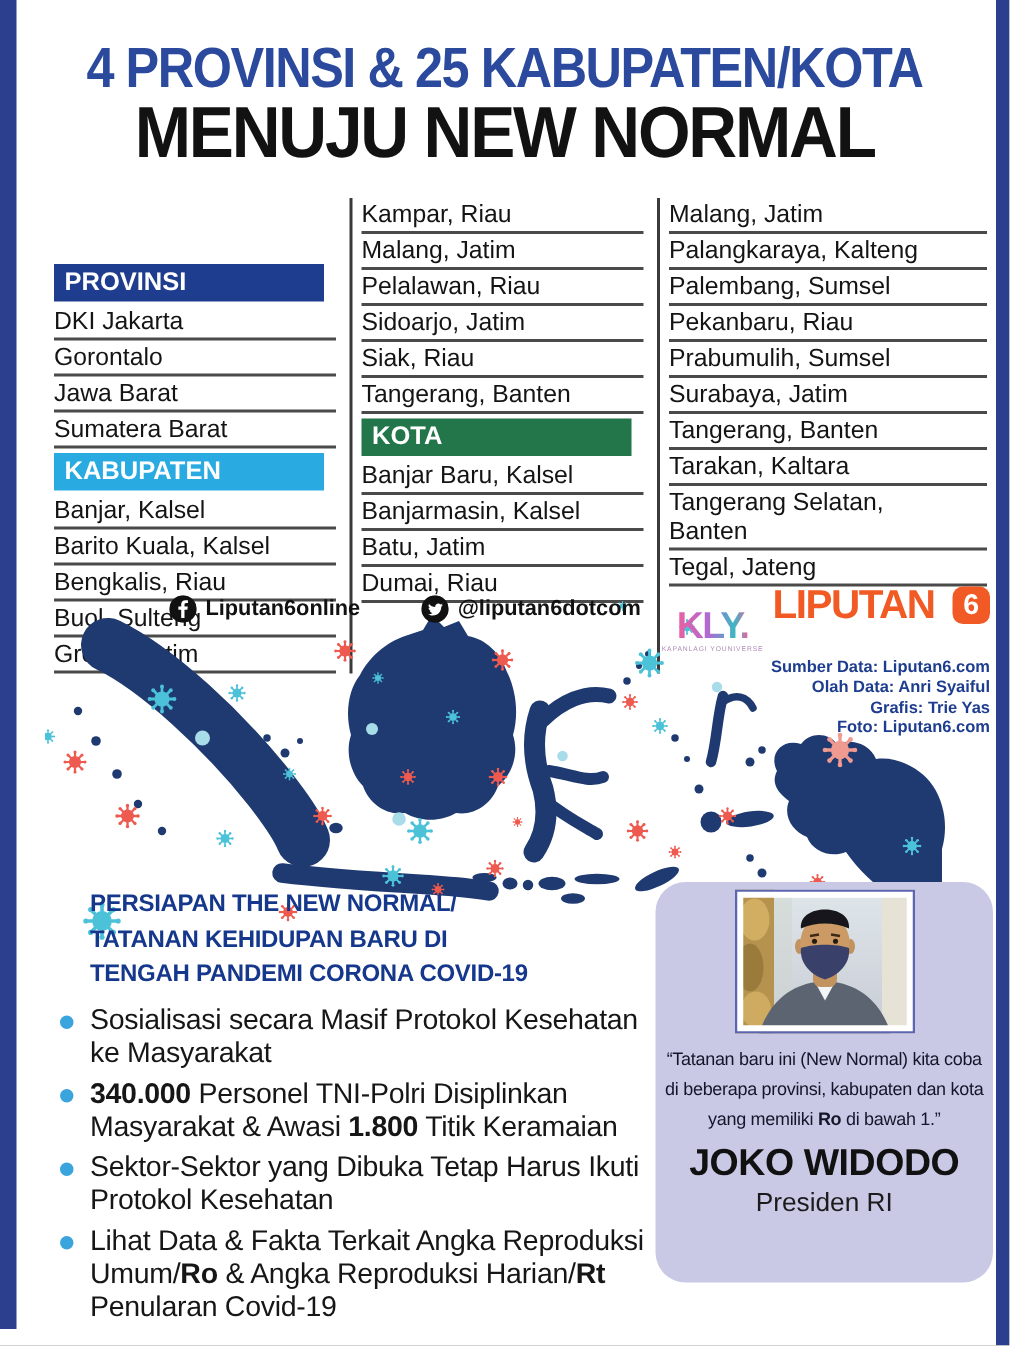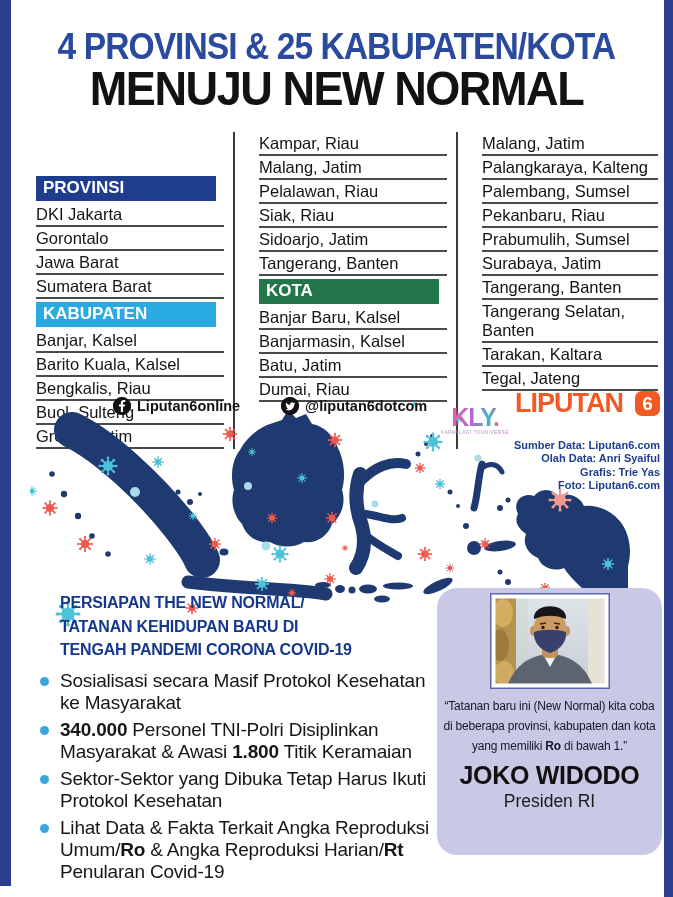--- a/index.html
+++ b/index.html
@@ -10,21 +10,21 @@
   .stripe.right{right:0;width:9px;height:897px;}
 
   
   .titles{position:absolute;top:28px;left:20px;right:20px;text-align:center;line-height:1;}
   .t1{display:inline-block;font-size:35px;font-weight:800;letter-spacing:-1px;color:#2b4a9e;transform:scale(.96,1.08);}
   .t2{display:block;font-size:46px;font-weight:800;letter-spacing:-1.5px;color:#121212;margin-top:2px;transform:scale(.98,1.05);}
 
   
   .regions{position:absolute;top:132px;left:36px;width:622px;display:flex;}
   .col{width:188px;}
-  .col + .col{border-left:2px solid #3a3a3a;padding-left:24px;margin-left:9px;}
+  .col + .col{border-left:2px solid #3a3a3a;padding-left:6px;margin-left:9px;}
   .col:last-child{flex:1;}
   .seg-header{color:#fff;font-weight:700;font-size:17px;padding:2px 7px 3px;width:calc(100% - 22px);margin:3px 0 2px;}
   .col .seg-header:first-child{margin-top:0;}
   .seg-item{font-size:16.5px;color:#141414;line-height:19px;padding:2px 0 1px;border-bottom:2px solid #4a4a4a;white-space:pre-line;}
 
   
   .map{position:absolute;left:30px;top:396px;width:630px;height:240px;pointer-events:none;z-index:1;}
   .social{position:absolute;left:88px;top:397px;display:flex;gap:16px;z-index:2;align-items:center;}
   .s-item{display:flex;align-items:center;gap:6px;font-size:14.5px;font-weight:700;color:#111;padding-left:25px;}
   .s-icon{width:18px;height:18px;border-radius:50%;background:#111;color:#fff;display:flex;align-items:center;justify-content:center;}
@@ -81,40 +81,40 @@
         <div class="seg-item">Banjar, Kalsel</div>
         <div class="seg-item">Barito Kuala, Kalsel</div>
         <div class="seg-item">Bengkalis, Riau</div>
         <div class="seg-item">Buol, Sulteng</div>
         <div class="seg-item">Gresik, Jatim</div>
       </div>
       <div class="col">
         <div class="seg-item">Kampar, Riau</div>
         <div class="seg-item">Malang, Jatim</div>
         <div class="seg-item">Pelalawan, Riau</div>
+        <div class="seg-item">Sidoarjo, Jatim</div>
         <div class="seg-item">Siak, Riau</div>
-        <div class="seg-item">Sidoarjo, Jatim</div>
         <div class="seg-item">Tangerang, Banten</div>
         <div class="seg-header" style="background: rgb(35, 117, 74);">KOTA</div>
         <div class="seg-item">Banjar Baru, Kalsel</div>
         <div class="seg-item">Banjarmasin, Kalsel</div>
         <div class="seg-item">Batu, Jatim</div>
         <div class="seg-item">Dumai, Riau</div>
       </div>
       <div class="col">
         <div class="seg-item">Malang, Jatim</div>
         <div class="seg-item">Palangkaraya, Kalteng</div>
         <div class="seg-item">Palembang, Sumsel</div>
         <div class="seg-item">Pekanbaru, Riau</div>
         <div class="seg-item">Prabumulih, Sumsel</div>
         <div class="seg-item">Surabaya, Jatim</div>
         <div class="seg-item">Tangerang, Banten</div>
+        <div class="seg-item">Tarakan, Kaltara</div>
         <div class="seg-item">Tangerang Selatan,
 Banten</div>
-        <div class="seg-item">Tarakan, Kaltara</div>
         <div class="seg-item">Tegal, Jateng</div>
       </div>
     </section>
 
   <svg class="map" viewBox="0 0 630 240" aria-hidden="true">
     <defs>
       <symbol id="virus-glyph" viewBox="-13 -13 26 26">
         <g stroke="currentColor" stroke-width="2.4" stroke-linecap="round">
           <line x1="6.5" y1="0" x2="10" y2="0"></line>
             <line x1="4.6" y1="4.6" x2="7.1" y2="7.1"></line>

